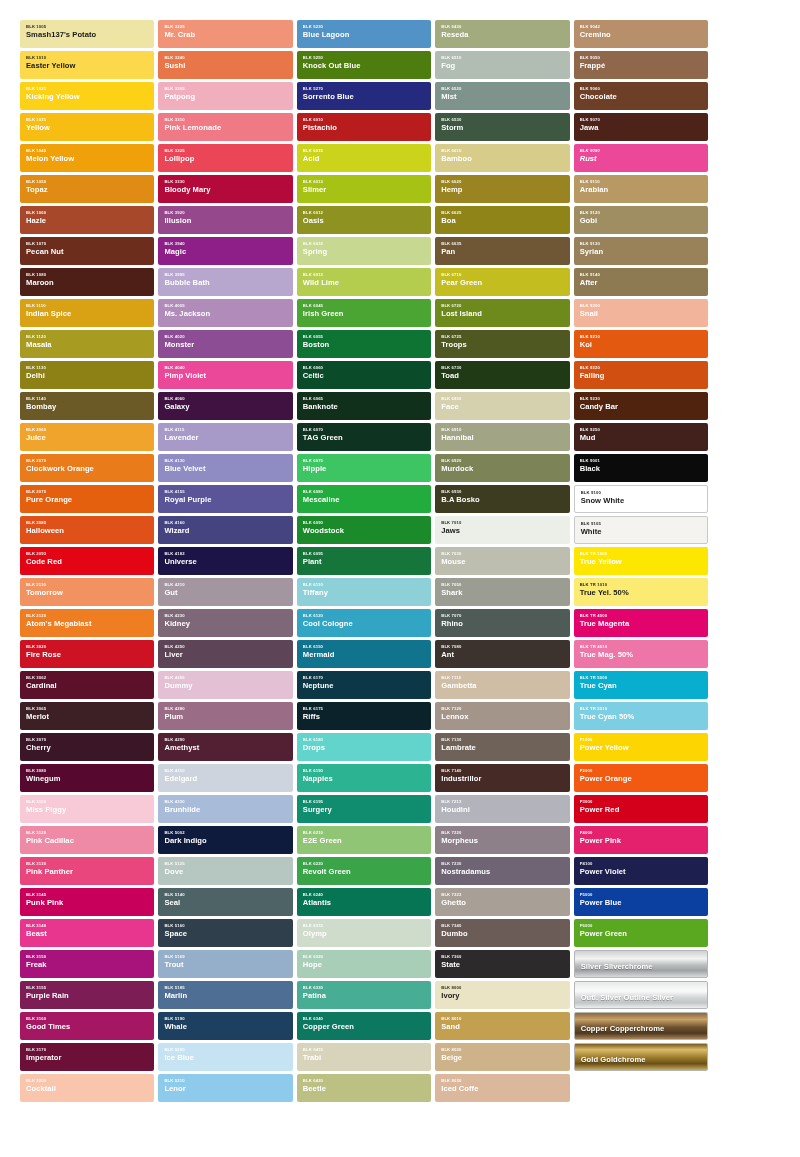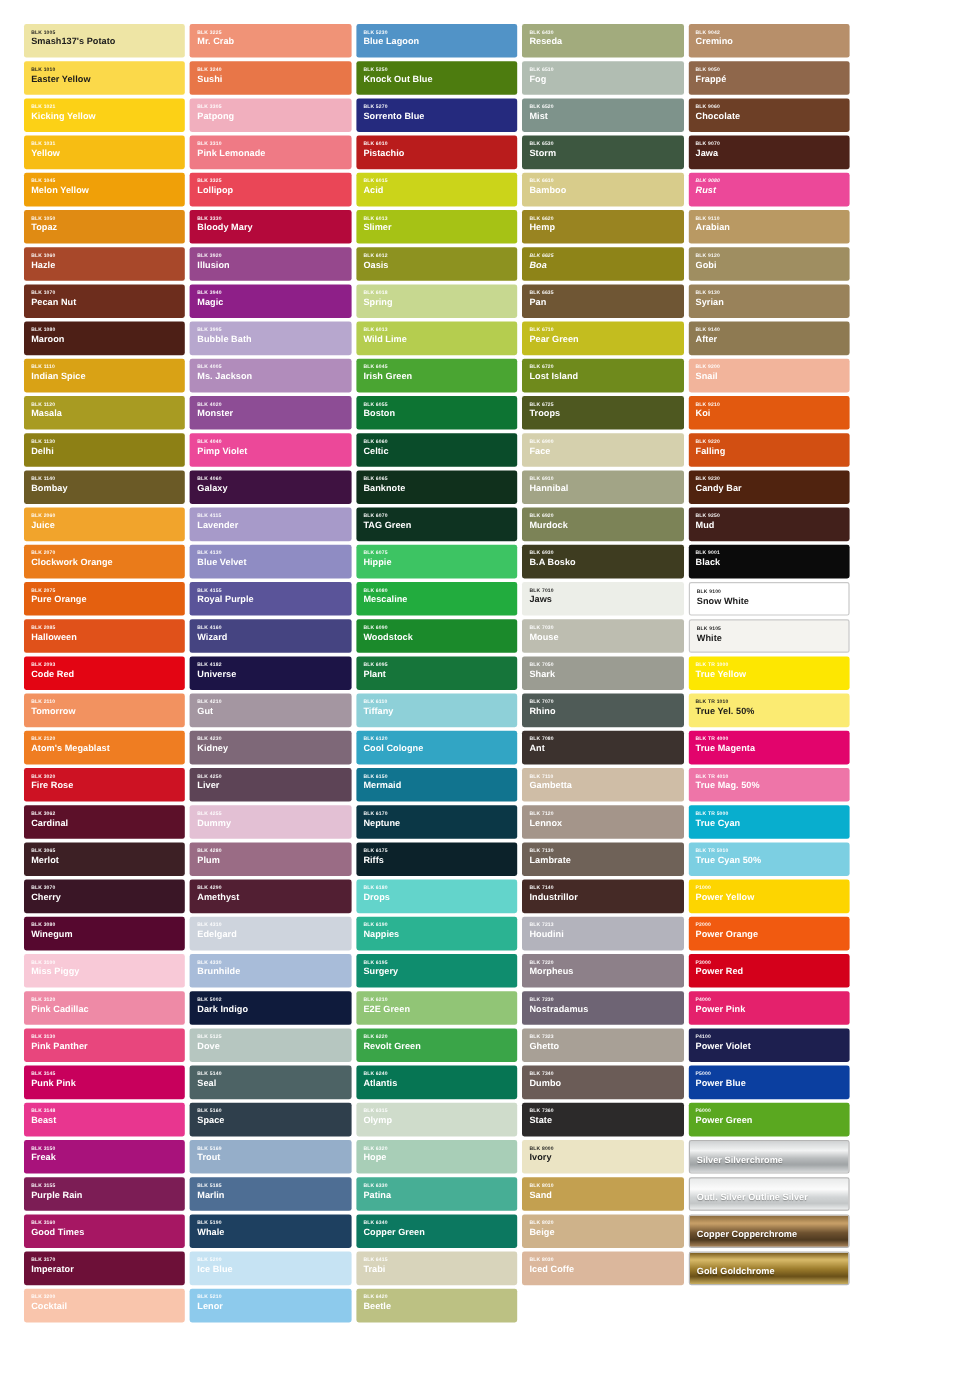--- a/index.html
+++ b/index.html
@@ -503,39 +503,43 @@
         <span class="nm">Storm</span>
       </div>
       <div class="swatch light-text" style="background: rgb(216, 204, 139);">
         <span class="code">BLK 6610</span>
         <span class="nm">Bamboo</span>
       </div>
       <div class="swatch light-text" style="background: rgb(153, 132, 33);">
         <span class="code">BLK 6620</span>
         <span class="nm">Hemp</span>
       </div>
-      <div class="swatch light-text" style="background: rgb(142, 132, 24); font-style: italic;">
+      <div class="swatch light-text" style="background: rgb(142, 132, 24);">
         <span class="code">BLK 6625</span>
         <span class="nm">Boa</span>
       </div>
       <div class="swatch light-text" style="background: rgb(111, 86, 52);">
         <span class="code">BLK 6635</span>
         <span class="nm">Pan</span>
       </div>
       <div class="swatch light-text" style="background: rgb(195, 189, 31);">
         <span class="code">BLK 6710</span>
         <span class="nm">Pear Green</span>
       </div>
       <div class="swatch light-text" style="background: rgb(111, 138, 28);">
         <span class="code">BLK 6720</span>
         <span class="nm">Lost Island</span>
       </div>
       <div class="swatch light-text" style="background: rgb(78, 88, 32);">
         <span class="code">BLK 6725</span>
         <span class="nm">Troops</span>
+      </div>
+      <div class="swatch light-text" style="background: rgb(31, 58, 20);">
+        <span class="code">BLK 6730</span>
+        <span class="nm">Toad</span>
       </div>
       <div class="swatch light-text" style="background: rgb(213, 208, 173);">
         <span class="code">BLK 6900</span>
         <span class="nm">Face</span>
       </div>
       <div class="swatch light-text" style="background: rgb(162, 164, 134);">
         <span class="code">BLK 6910</span>
         <span class="nm">Hannibal</span>
       </div>
       <div class="swatch light-text" style="background: rgb(124, 131, 87);">

